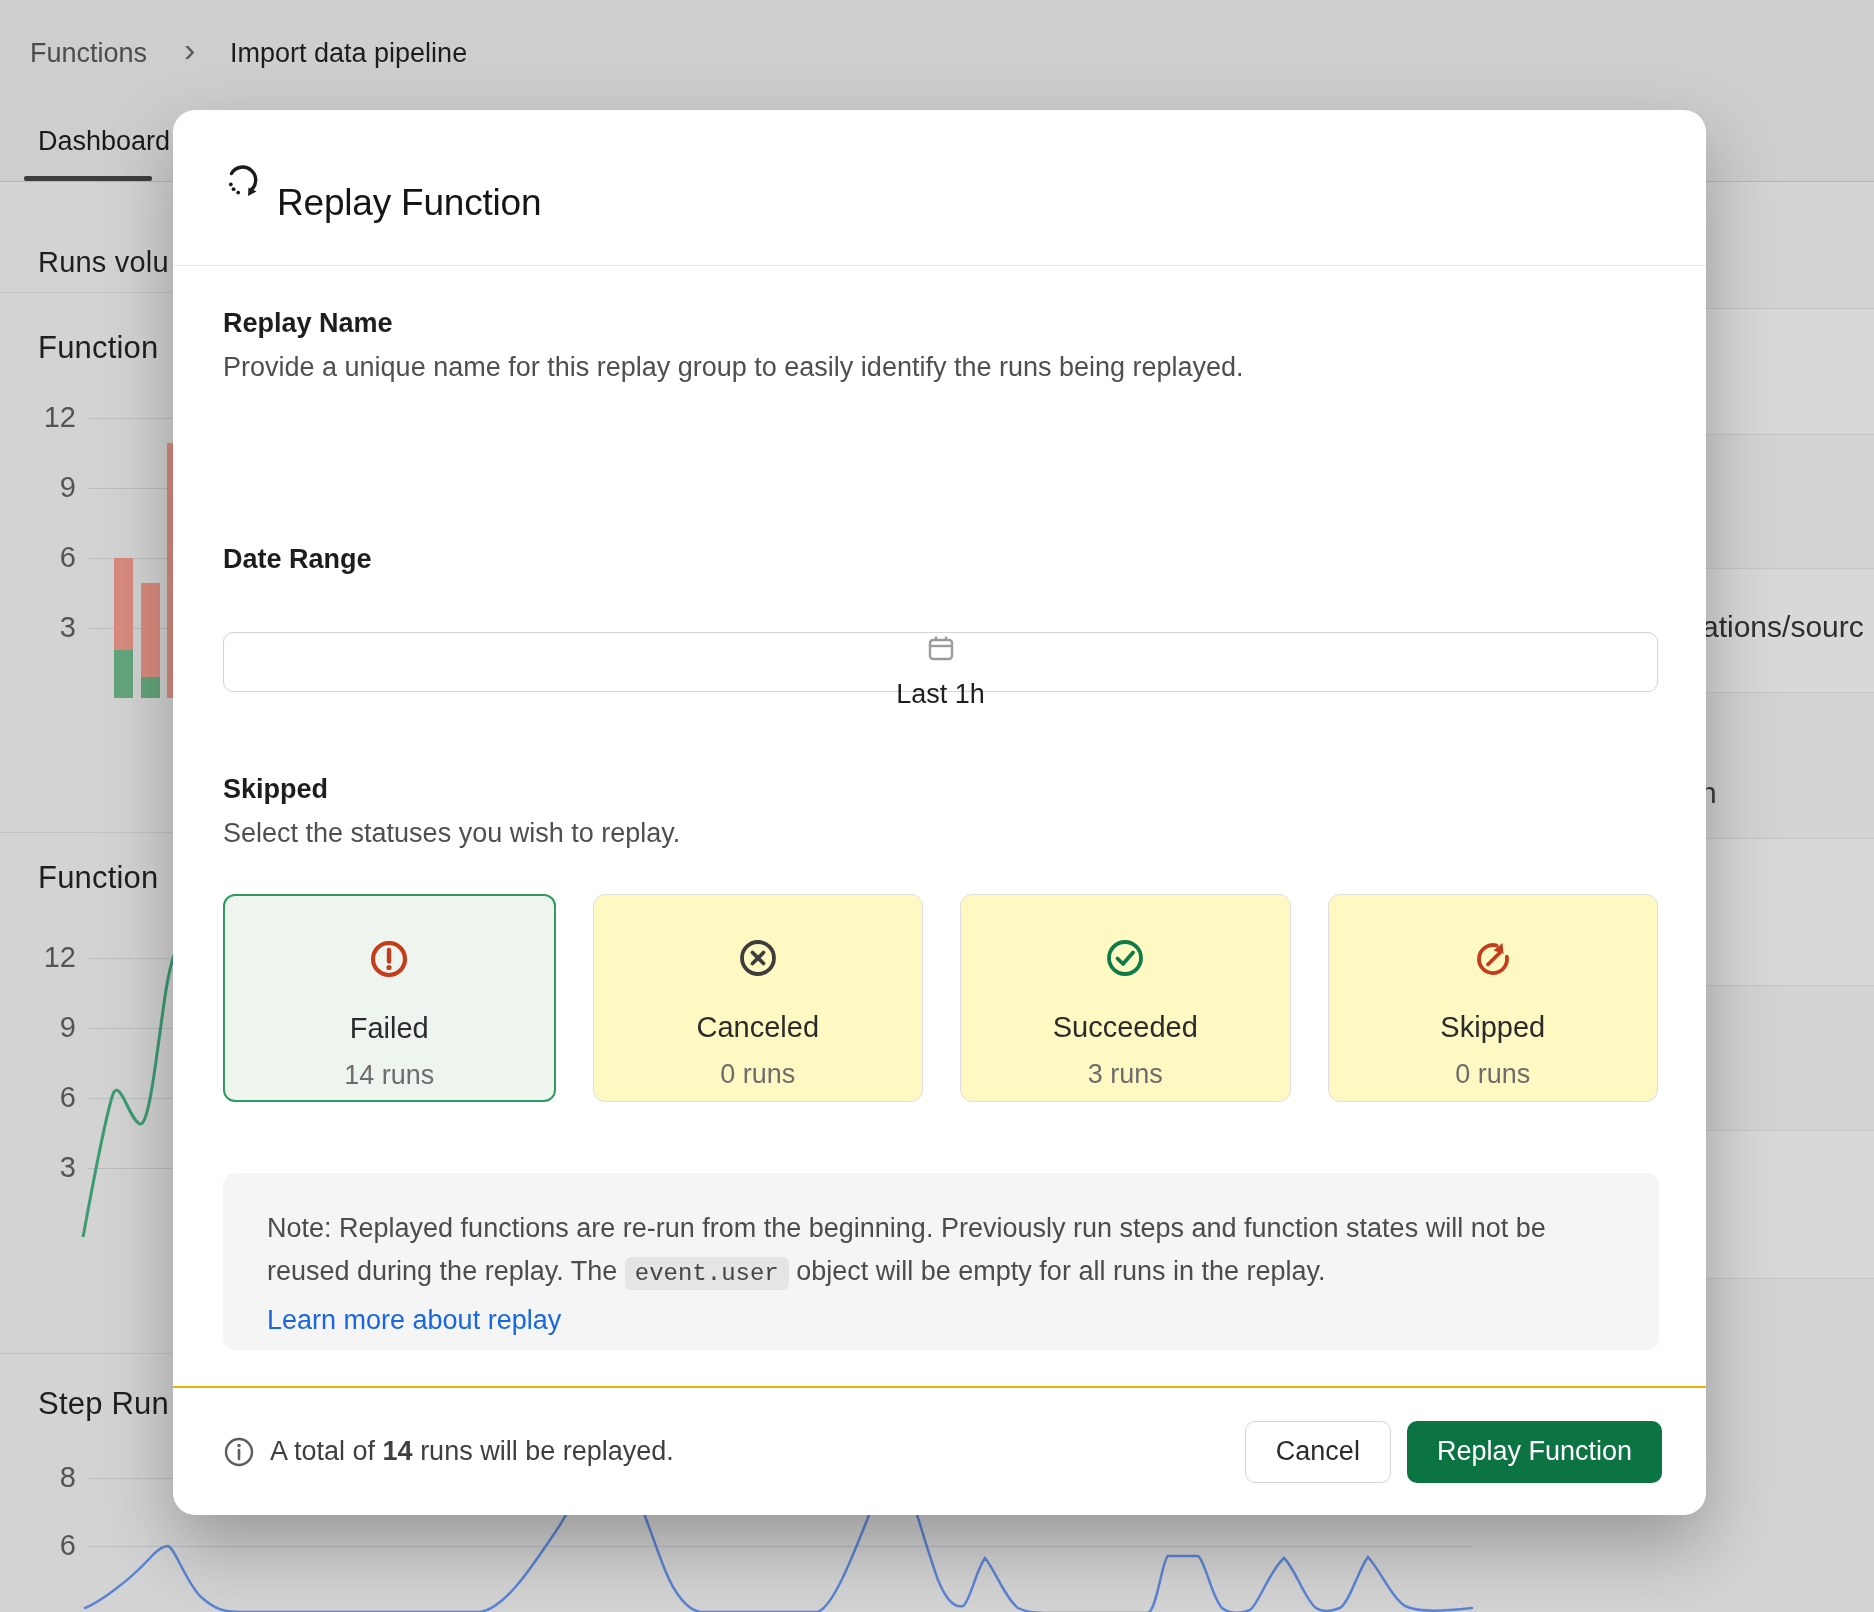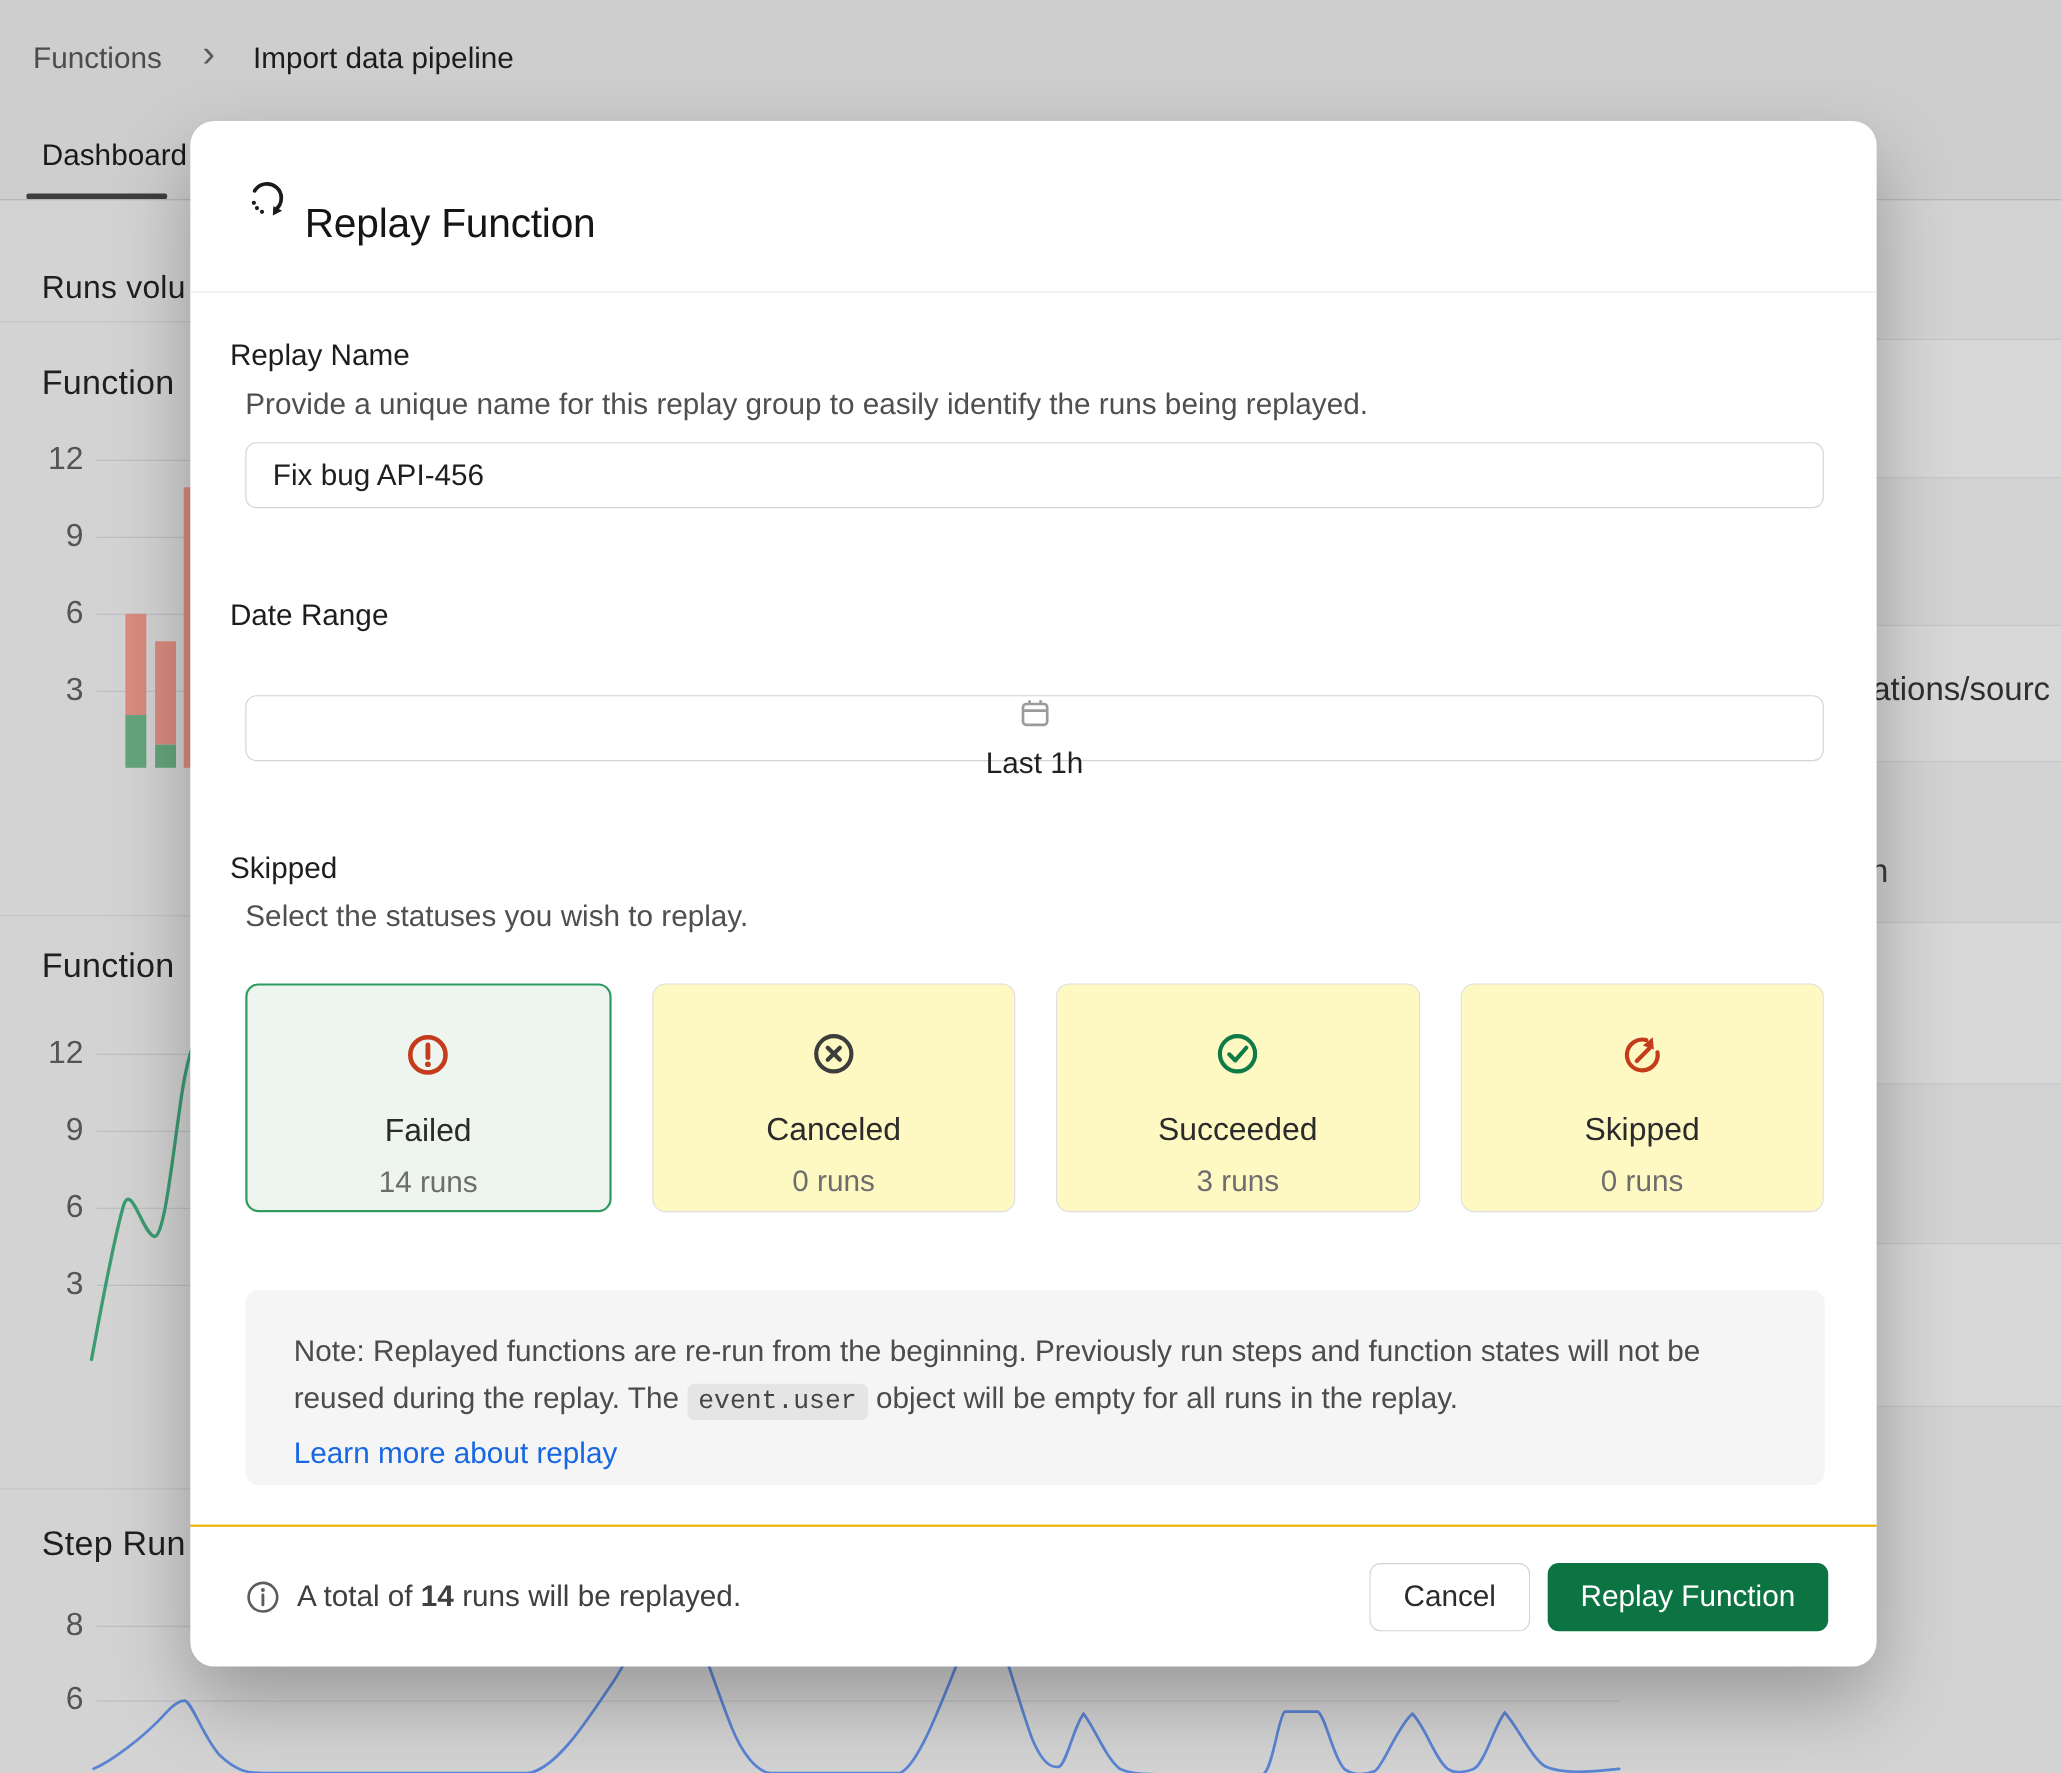--- a/index.html
+++ b/index.html
@@ -31,21 +31,21 @@
   .rowstripe{left:1472px;width:402px;background:#d8d8d8;}
   .frag{color:#2f2f2f;font-size:30px;}
 
   
   .modal{
     left:173px;top:110px;width:1533px;height:1405px;background:#ffffff;
     border-radius:22px;box-shadow:0 30px 70px rgba(0,0,0,.28);
   }
   .m-title{left:104px;top:72px;font-size:37px;color:#151515;letter-spacing:-.2px;}
   .m-headdiv{left:0;top:155px;width:1533px;height:1px;background:#e8e8e8;}
-  .f-label{left:36px;font-size:27px;font-weight:400;color:#1d1d1d;}
+  .f-label{left:50px;font-size:27px;font-weight:700;color:#1d1d1d;}
   .f-desc{left:50px;font-size:27px;color:#4f4f4f;}
   .f-input{
     left:50px;width:1435px;height:60px;box-sizing:border-box;
     border:1px solid #d4d4d4;border-radius:10px;background:#fff;
     font-size:27px;color:#1f1f1f;padding:0 24px;
     font-family:"Liberation Sans",sans-serif;outline:none;
   }
   .date-field{
     left:50px;width:1435px;height:60px;box-sizing:border-box;
     border:1px solid #d4d4d4;border-radius:10px;background:#fff;
@@ -173,21 +173,20 @@
       <circle cx="7.8" cy="24.4" r="1.9" fill="#1b1b1b"></circle>
       <circle cx="10.6" cy="29.2" r="1.9" fill="#1b1b1b"></circle>
       <circle cx="15.2" cy="32.6" r="1.9" fill="#1b1b1b"></circle>
     </svg>
   </span>
   <div class="abs m-title">Replay Function</div>
   <div class="abs m-headdiv"></div>
 
   <div class="abs f-label" style="top:198px">Replay Name</div>
   <div class="abs f-desc" style="top:242px">Provide a unique name for this replay group to easily identify the runs being replayed.</div>
-  <input class="abs f-input" style="top: 292px;" type="text" value="Fix bug API-456">
 
   <div class="abs f-label" style="top:434px">Date Range</div>
   <div class="abs date-field" style="top:522px">
     <span>
       <svg width="30" height="30" viewBox="0 0 30 30">
         <rect x="4" y="7" width="22" height="19" rx="3" fill="none" stroke="#9b9b9b" stroke-width="2.4"></rect>
         <line x1="4" y1="13" x2="26" y2="13" stroke="#9b9b9b" stroke-width="2.4"></line>
         <line x1="10" y1="3.5" x2="10" y2="8" stroke="#9b9b9b" stroke-width="2.4"></line>
         <line x1="20" y1="3.5" x2="20" y2="8" stroke="#9b9b9b" stroke-width="2.4"></line>
       </svg>

